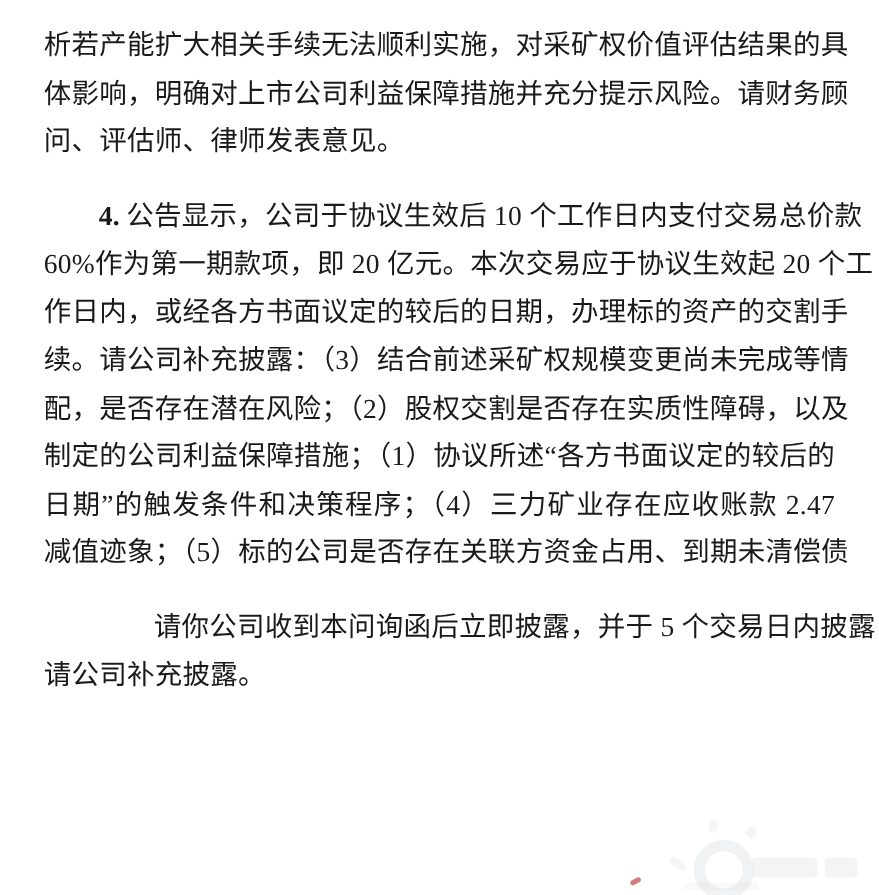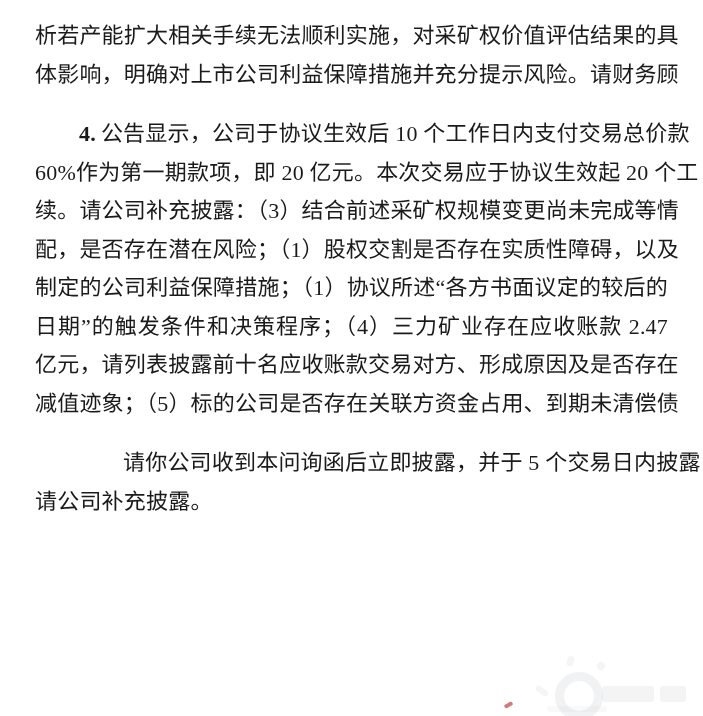--- a/index.html
+++ b/index.html
@@ -99,29 +99,30 @@
 </style>
 </head>
 <body>
 
 <div class="page">
 
   <div class="doc">
       <div class="paragraph">
         <div class="line">析若产能扩大相关手续无法顺利实施，对采矿权价值评估结果的具</div>
         <div class="line">体影响，明确对上市公司利益保障措施并充分提示风险。请财务顾</div>
+        <div class="line para-last">问、评估师、律师发表意见。</div>
       </div>
       <div class="paragraph">
         <div class="line" style="padding-left: 2em;"><b class="item-num">4.</b>公告显示，公司于协议生效后 10 个工作日内支付交易总价款</div>
         <div class="line">60%作为第一期款项，即 20 亿元。本次交易应于协议生效起 20 个工</div>
+        <div class="line">作日内，或经各方书面议定的较后的日期，办理标的资产的交割手</div>
         <div class="line">续。请公司补充披露：（3）结合前述采矿权规模变更尚未完成等情</div>
-        <div class="line">配，是否存在潜在风险；（1）股权交割是否存在实质性障碍，以及</div>
+        <div class="line">配，是否存在潜在风险；（2）股权交割是否存在实质性障碍，以及</div>
         <div class="line">制定的公司利益保障措施；（1）协议所述“各方书面议定的较后的</div>
         <div class="line">日期”的触发条件和决策程序；（4）三力矿业存在应收账款 2.47</div>
-        <div class="line">亿元，请列表披露前十名应收账款交易对方、形成原因及是否存在</div>
         <div class="line">减值迹象；（5）标的公司是否存在关联方资金占用、到期未清偿债</div>
       </div>
       <div class="paragraph">
         <div class="line" style="padding-left: 4em;">请你公司收到本问询函后立即披露，并于 5 个交易日内披露</div>
         <div class="line para-last">请公司补充披露。</div>
       </div>
     </div>
 
   <div class="watermark">
     <div class="ray r1"></div>

